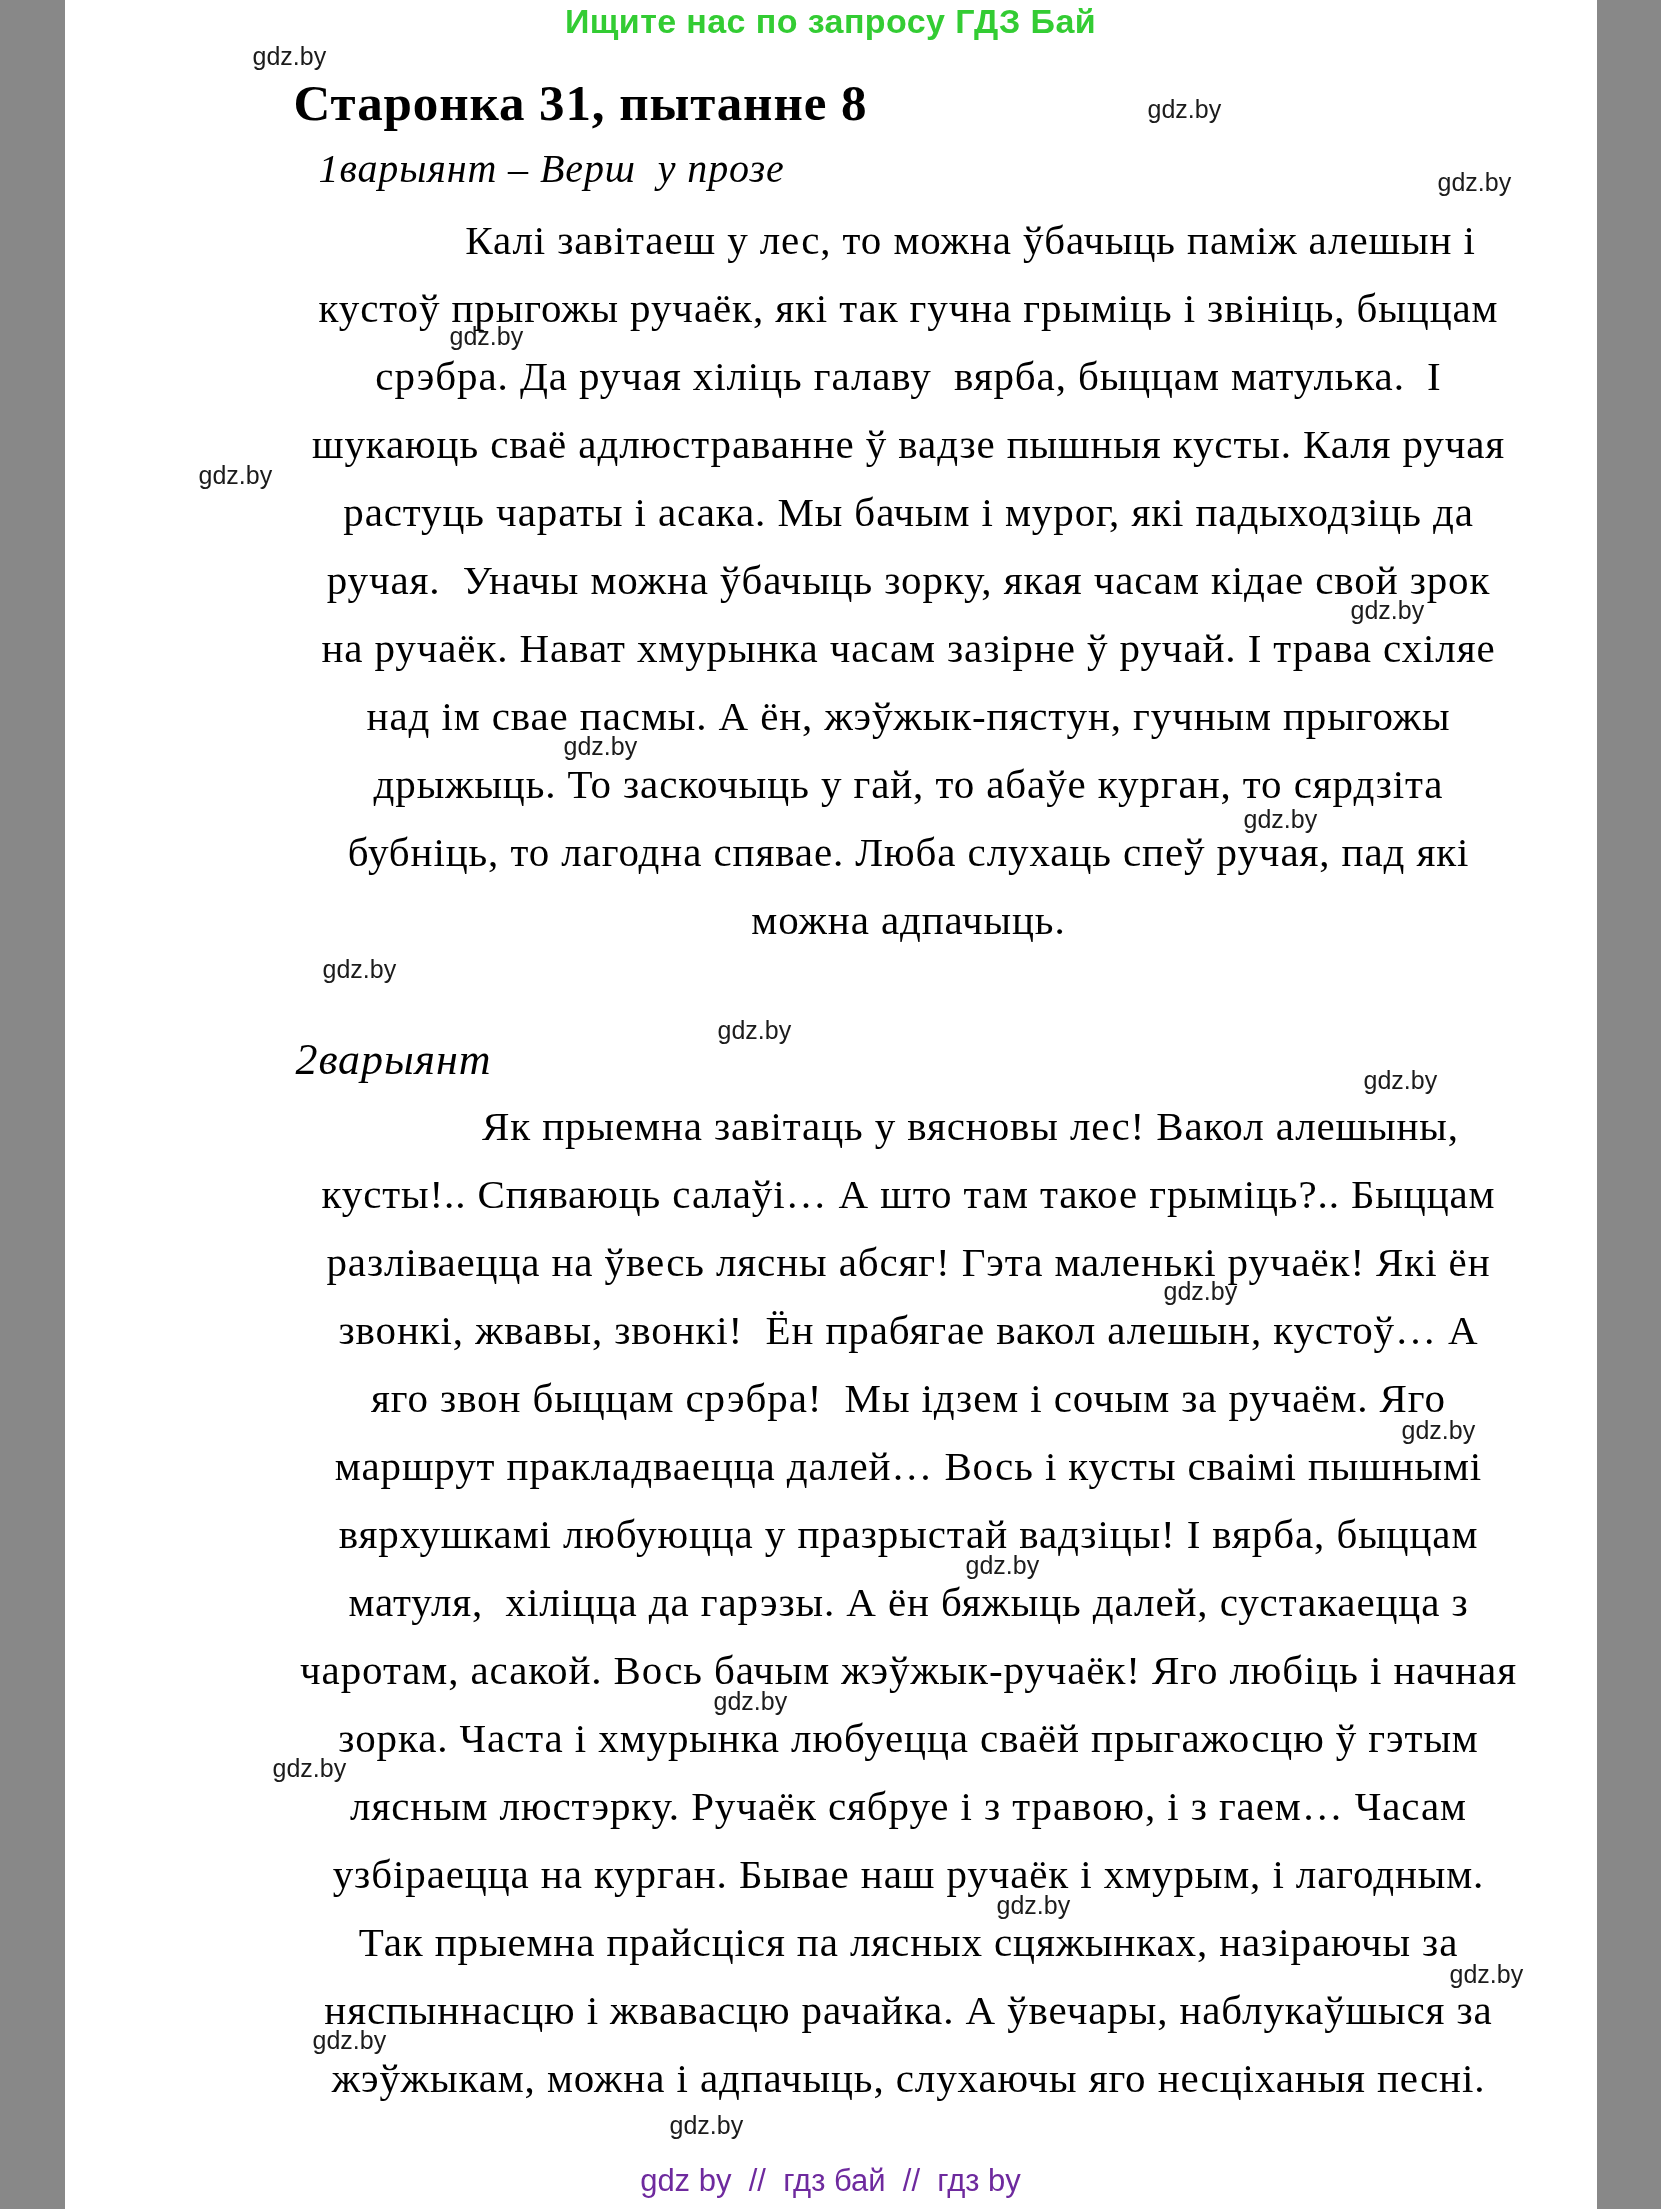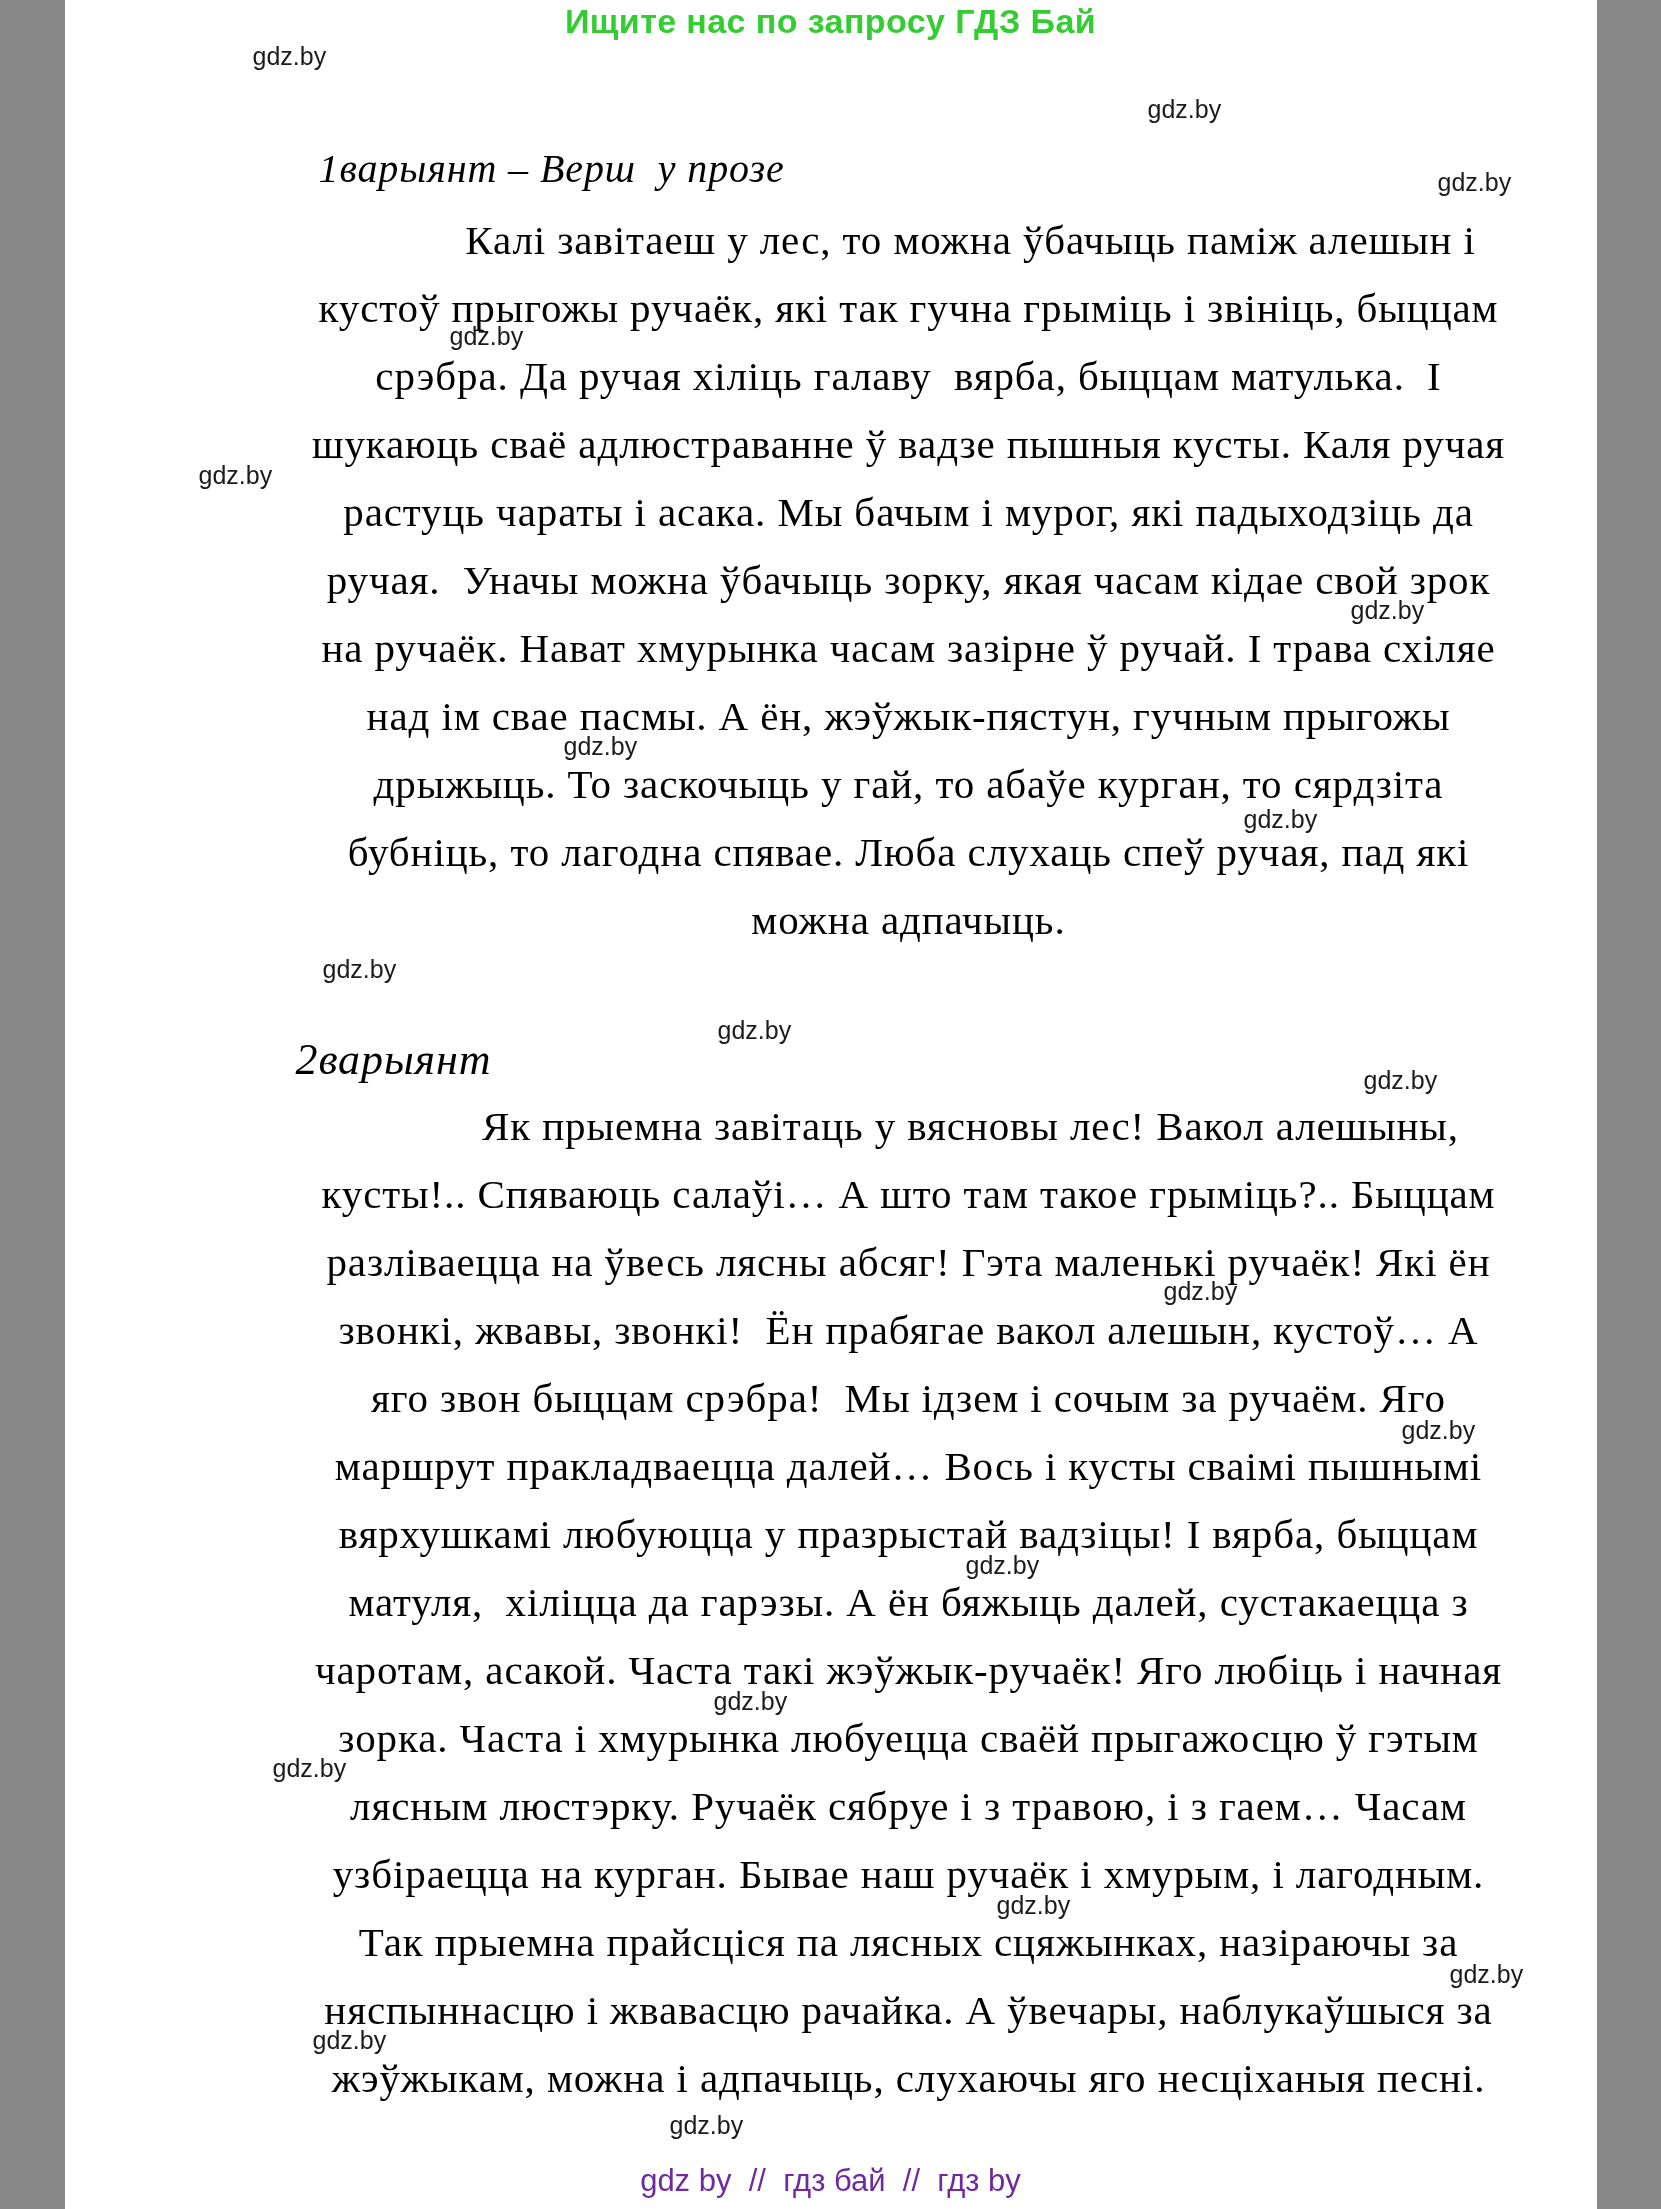--- a/index.html
+++ b/index.html
@@ -108,20 +108,21 @@
       <span class="wm" style="left: 1337px; top: 1416px;">gdz.by</span>
       <span class="wm" style="left: 901px; top: 1551px;">gdz.by</span>
       <span class="wm" style="left: 649px; top: 1687px;">gdz.by</span>
       <span class="wm" style="left: 208px; top: 1754px;">gdz.by</span>
       <span class="wm" style="left: 932px; top: 1891px;">gdz.by</span>
       <span class="wm" style="left: 1385px; top: 1960px;">gdz.by</span>
       <span class="wm" style="left: 248px; top: 2026px;">gdz.by</span>
       <span class="wm" style="left: 605px; top: 2111px;">gdz.by</span>
     </div>
 
+  <div class="title">Старонка 31, пытанне 8</div>
 
   <div class="subtitle">1варыянт – Верш  у прозе</div>
 
   <div class="para" id="para1">
       <div class="line first">Калі завітаеш у лес, то можна ўбачыць паміж алешын і</div>
       <div class="line">кустоў прыгожы ручаёк, які так гучна грыміць і звініць, быццам</div>
       <div class="line">срэбра. Да ручая хіліць галаву  вярба, быццам матулька.  І</div>
       <div class="line">шукаюць сваё адлюстраванне ў вадзе пышныя кусты. Каля ручая</div>
       <div class="line">растуць чараты і асака. Мы бачым і мурог, які падыходзіць да</div>
       <div class="line">ручая.  Уначы можна ўбачыць зорку, якая часам кідае свой зрок</div>
@@ -136,21 +137,21 @@
 
   <div class="para" id="para2">
       <div class="line first">Як прыемна завітаць у вясновы лес! Вакол алешыны,</div>
       <div class="line">кусты!.. Спяваюць салаўі… А што там такое грыміць?.. Быццам</div>
       <div class="line">разліваецца на ўвесь лясны абсяг! Гэта маленькі ручаёк! Які ён</div>
       <div class="line">звонкі, жвавы, звонкі!  Ён прабягае вакол алешын, кустоў… А</div>
       <div class="line">яго звон быццам срэбра!  Мы ідзем і сочым за ручаём. Яго</div>
       <div class="line">маршрут пракладваецца далей… Вось і кусты сваімі пышнымі</div>
       <div class="line">вярхушкамі любуюцца у празрыстай вадзіцы! І вярба, быццам</div>
       <div class="line">матуля,  хіліцца да гарэзы. А ён бяжыць далей, сустакаецца з</div>
-      <div class="line">чаротам, асакой. Часта такі жэўжык-ручаёк! Яго любіць і начная</div>
+      <div class="line">чаротам, асакой. Вось бачым жэўжык-ручаёк! Яго любіць і начная</div>
       <div class="line">зорка. Часта і хмурынка любуецца сваёй прыгажосцю ў гэтым</div>
       <div class="line">лясным люстэрку. Ручаёк сябруе і з травою, і з гаем… Часам</div>
       <div class="line">узбіраецца на курган. Бывае наш ручаёк і хмурым, і лагодным.</div>
       <div class="line">Так прыемна прайсціся па лясных сцяжынках, назіраючы за</div>
       <div class="line">няспыннасцю і жвавасцю рачайка. А ўвечары, наблукаўшыся за</div>
       <div class="line">жэўжыкам, можна і адпачыць, слухаючы яго несціханыя песні.</div>
     </div>
 
   <div class="footer" style="color: rgb(110, 42, 158);">gdz by  //  гдз бай  //  гдз by</div>
 

